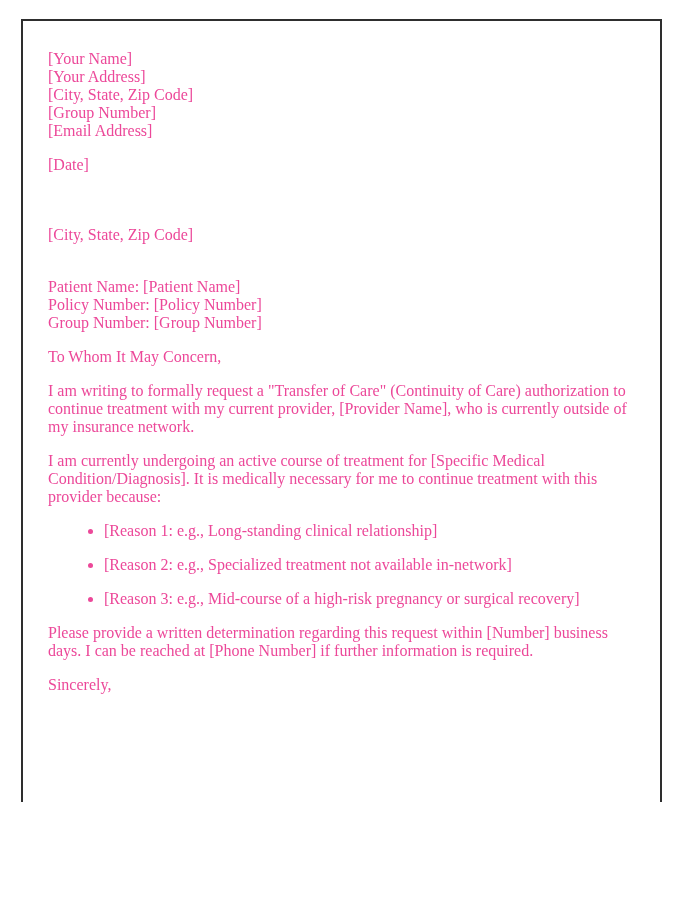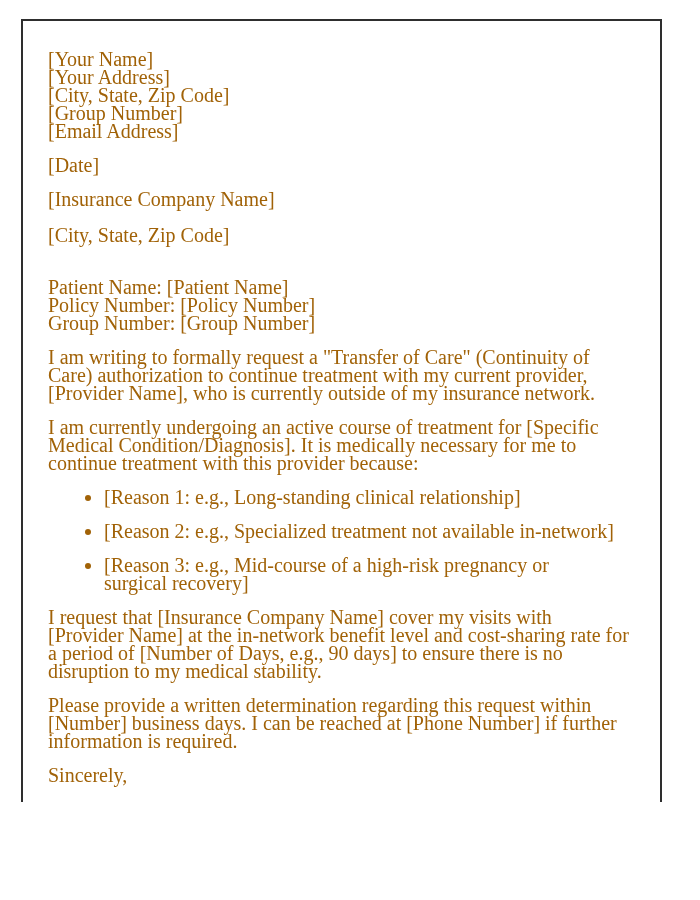--- a/index.html
+++ b/index.html
@@ -6,23 +6,23 @@
     margin: 0;
     padding: 0;
     background: #ffffff;
   }
   .canvas {
     position: relative;
     width: 700px;
     height: 900px;
     background: #ffffff;
     font-family: "Liberation Serif", "DejaVu Serif", serif;
-    font-size: 20px;
+    font-size: 16px;
     line-height: 18px;
-    color: #a16207;
+    color: #ec4899;
     overflow: hidden;
   }
   .page {
     position: absolute;
     left: 21px;
     top: 19px;
     width: 641px;
     height: 783px;
     box-sizing: border-box;
     border: 2px solid #2e2e2e;
@@ -50,36 +50,36 @@
 </head>
 <body>
 
 <div class="canvas">
   <div class="page">
 
     <p><span>[Your Name]</span><br><span>[Your Address]</span><br><span>[City, State, Zip Code]</span><br><span>[Group Number]</span><br><span>[Email Address]</span></p>
 
     <p><span>[Date]</span></p>
 
-    <p><span>[Insurance Company Name]</span><br><br><span>[City, State, Zip Code]</span></p>
+    <p><br><br><span>[City, State, Zip Code]</span></p>
 
     <p><br><span>Patient Name: [Patient Name]</span><br><span>Policy Number: [Policy Number]</span><br><span>Group Number: [Group Number]</span><br></p>
 
+    <p>To Whom It May Concern,</p>
 
     <p>I am writing to formally request a "Transfer of Care" (Continuity of Care) authorization to continue treatment with my current provider, [Provider Name], who is currently outside of my insurance network.</p>
 
     <p>I am currently undergoing an active course of treatment for [Specific Medical Condition/Diagnosis]. It is medically necessary for me to continue treatment with this provider because:</p>
 
     <ul>
       <li>[Reason 1: e.g., Long-standing clinical relationship]</li>
       <li>[Reason 2: e.g., Specialized treatment not available in-network]</li>
       <li>[Reason 3: e.g., Mid-course of a high-risk pregnancy or surgical recovery]</li>
     </ul>
 
-    <p>I request that [Insurance Company Name] cover my visits with [Provider Name] at the in-network benefit level and cost-sharing rate for a period of [Number of Days, e.g., 90 days] to ensure there is no disruption to my medical stability.</p>
 
 
     <p>Please provide a written determination regarding this request within [Number] business days. I can be reached at [Phone Number] if further information is required.</p>
 
     <p>Sincerely,</p>
 
   </div>
 </div>
 
 </body></html>

